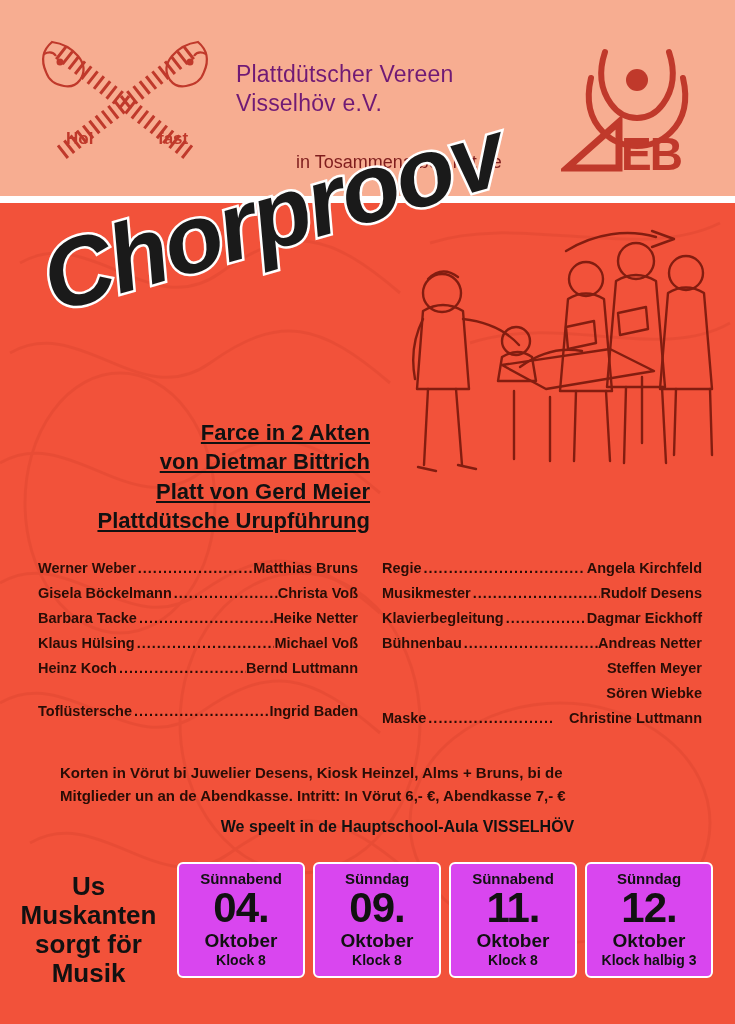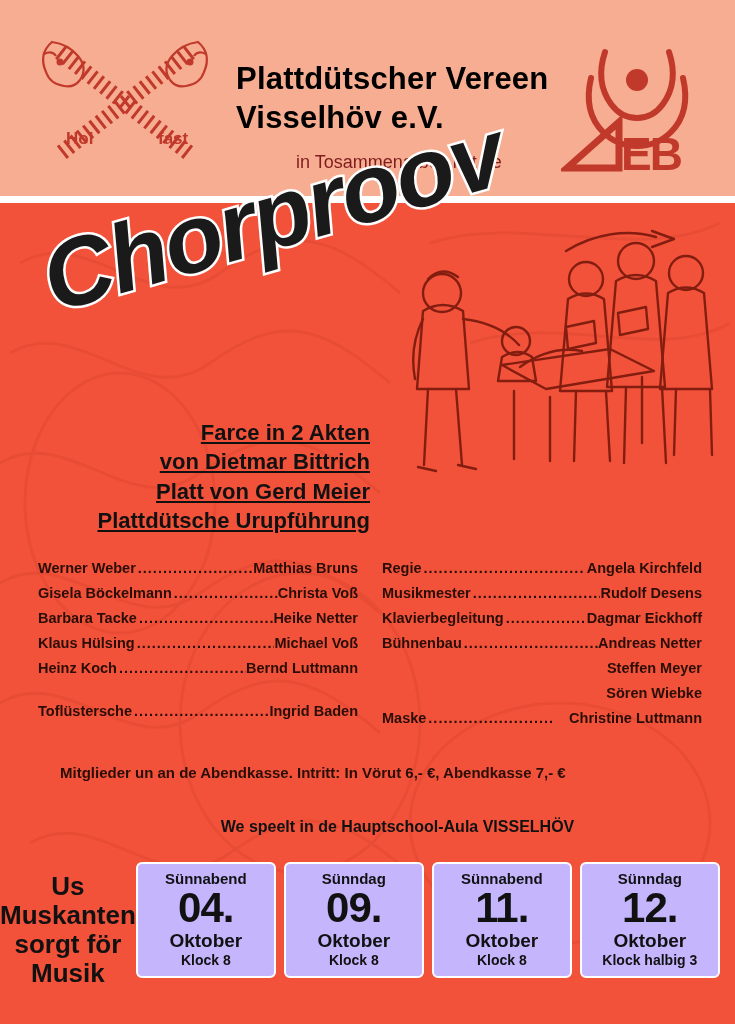--- a/index.html
+++ b/index.html
@@ -33,23 +33,23 @@
   .logo-x {
     position: absolute;
     left: 30px; top: 26px;
     width: 190px; height: 150px;
   }
   .logo-x svg { display:block; }
 
   .assoc {
     position: absolute;
     left: 236px; top: 60px;
-    color: #000000;
-    font-weight: bold;
-    font-size: 31px;
+    color: #701a75;
+    font-weight: normal;
+    font-size: 23px;
     line-height: 1.25;
     letter-spacing: .2px;
   }
   .coop {
     position: absolute;
     left: 296px; top: 152px;
     color: #7f1d1d;
     font-size: 18px;
   }
   .logo-leb {
@@ -174,22 +174,22 @@
     font-size: 26px;
     line-height: 1.12;
     padding-top: 10px;
   }
   .dates {
     display: flex;
     gap: 8px;
     padding-right: 22px;
   }
   .date-box {
-    width: 140px;
-    background: #c4b5fd;
+    width: 128px;
+    background: #d946ef;
     border: 2px solid #ffffff;
     border-radius: 6px;
     text-align: center;
     padding: 6px 2px 8px;
     color: #111;
   }
   .date-box .dow { font-size: 15px; font-weight: bold; }
   .date-box .day {
     font-size: 42px; font-weight: bold; line-height: 1.02;
     letter-spacing: -1px;
@@ -375,20 +375,21 @@
       </div>
       <div class="cast-row">
         <span class="nm">Maske</span>
         <span class="dots">.........................</span>
         <span class="val">Christine Luttmann</span>
       </div>
     </div>
   </div>
 
   <div class="tickets">
+    <div>Korten in Vörut bi Juwelier Desens, Kiosk Heinzel, Alms + Bruns, bi de</div>
     <div>Mitglieder un an de Abendkasse. Intritt: In Vörut 6,- €, Abendkasse 7,- €</div>
   </div>
 
   <div class="venue">We speelt in de Hauptschool-Aula VISSELHÖV</div>
 
   <div class="bottom">
     <div class="music">
       <div>Us</div>
       <div>Muskanten</div>
       <div>sorgt för</div>

